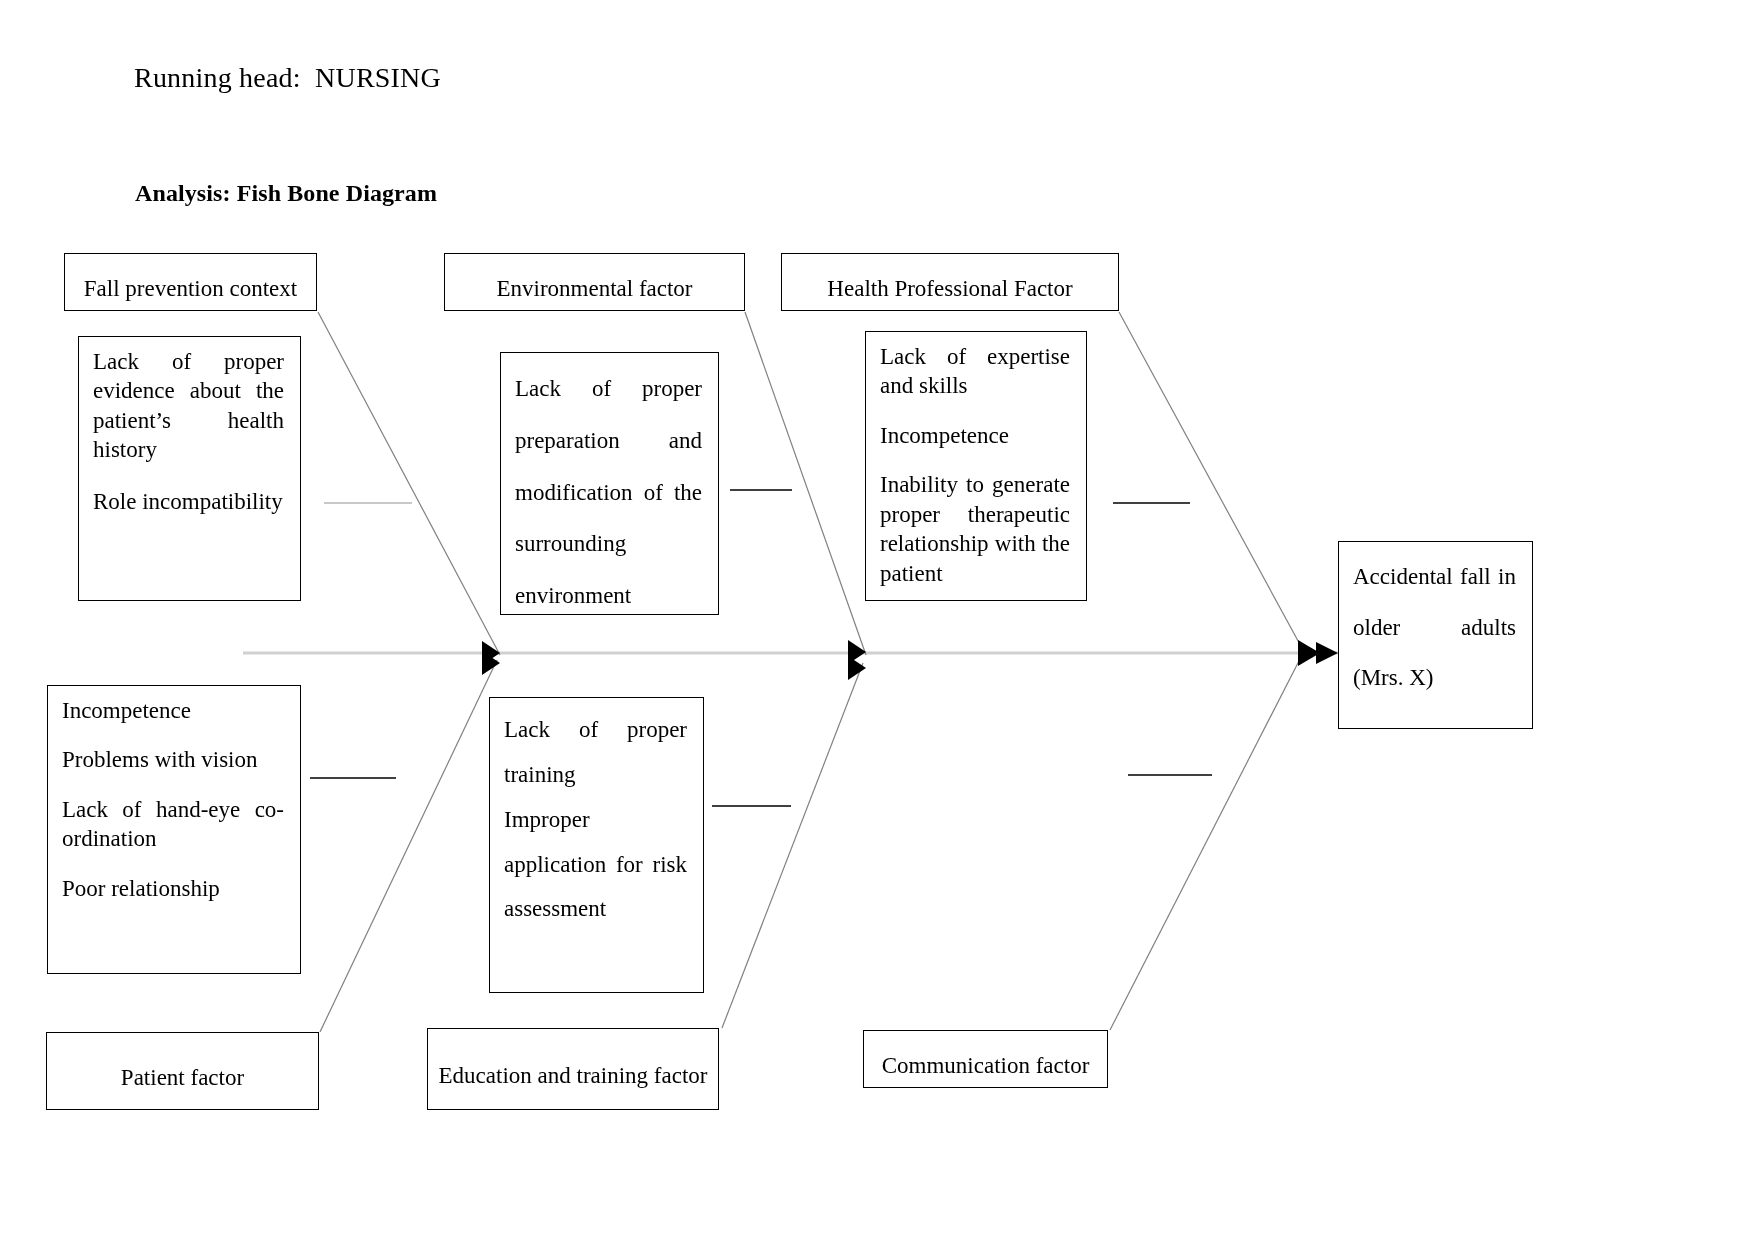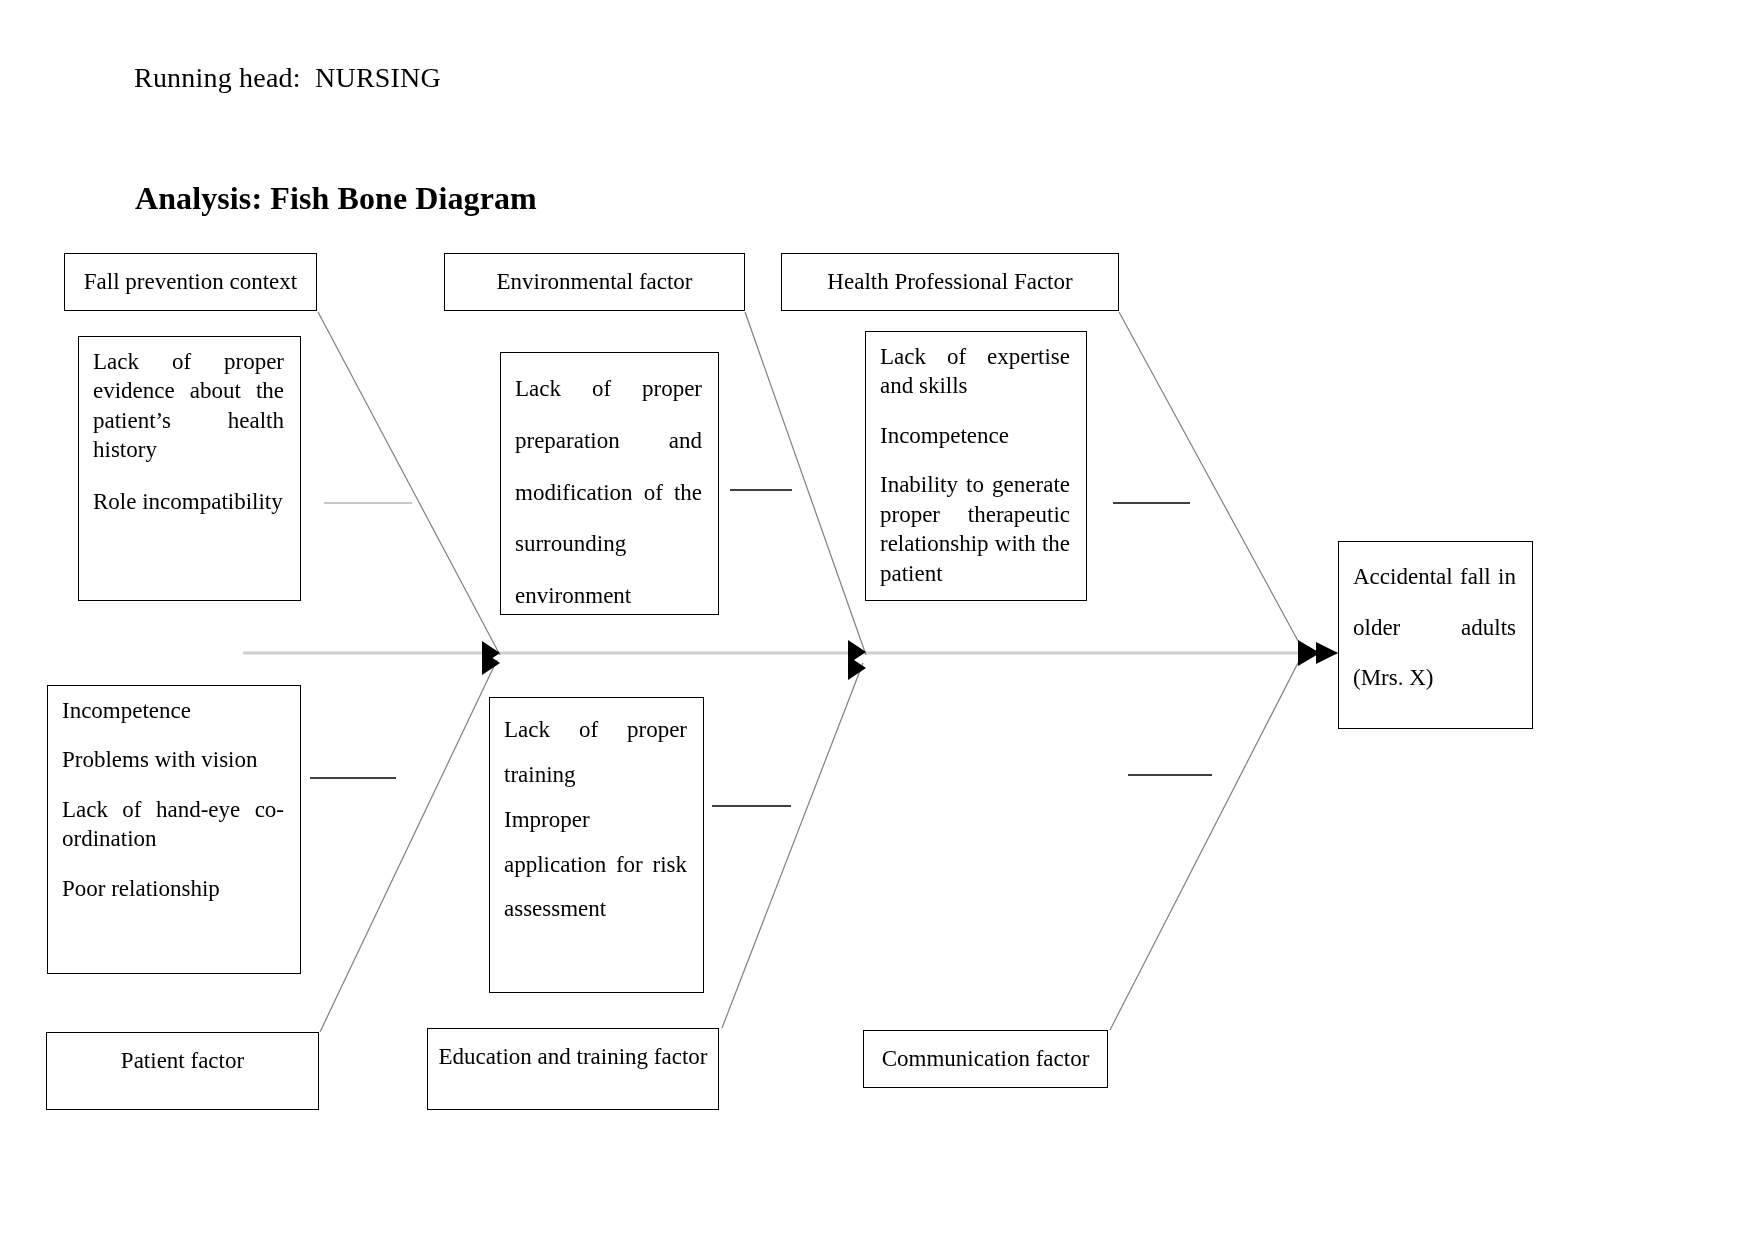--- a/index.html
+++ b/index.html
@@ -25,21 +25,21 @@
     left: 134px;
     top: 62px;
     font-size: 28px;
     letter-spacing: 0.2px;
     white-space: pre;
   }
   .doc-title {
     position: absolute;
     left: 135px;
     top: 180px;
-    font-size: 32px;
+    font-size: 24px;
     font-weight: bold;
     letter-spacing: 0.1px;
   }
 
   
   #lines {
     position: absolute;
     left: 0;
     top: 0;
     width: 1754px;
@@ -53,20 +53,21 @@
     box-sizing: border-box;
     border: 1.3px solid #000000;
     background: #ffffff;
     overflow: hidden;
   }
   .cat-box {
     display: flex;
     justify-content: center;
     font-size: 23px;
     padding-top: 14px;
+    align-items: center;
   }
   .cat-box .cat-label {
     line-height: 1.25;
     white-space: nowrap;
   }
   .detail-box {
     padding: 10px 16px 10px 14px;
     font-size: 23px;
   }
   .detail-box p {

